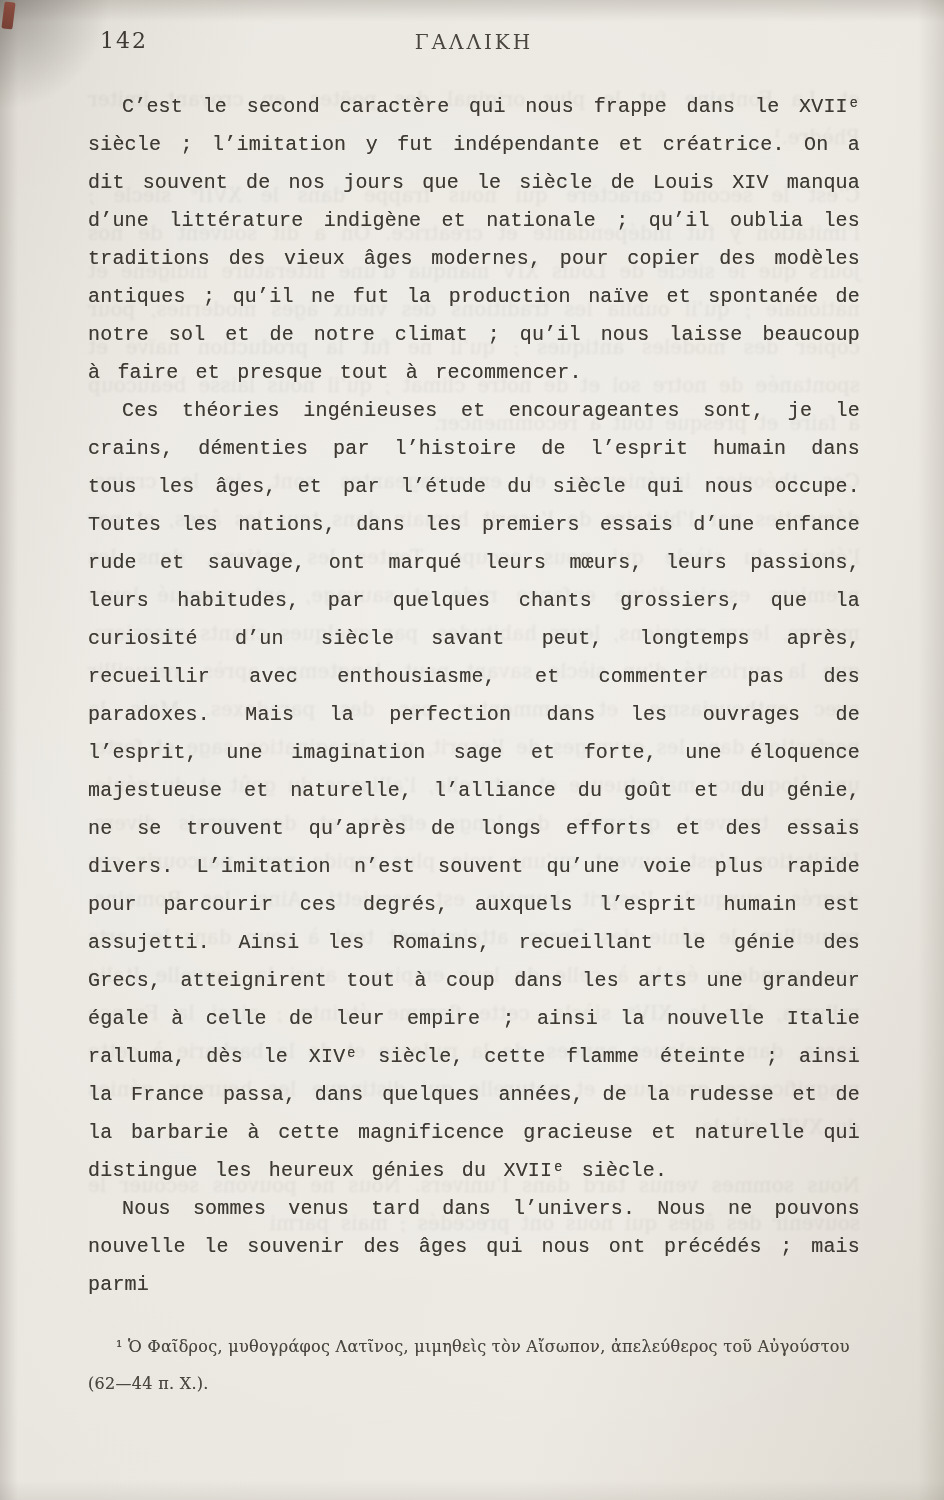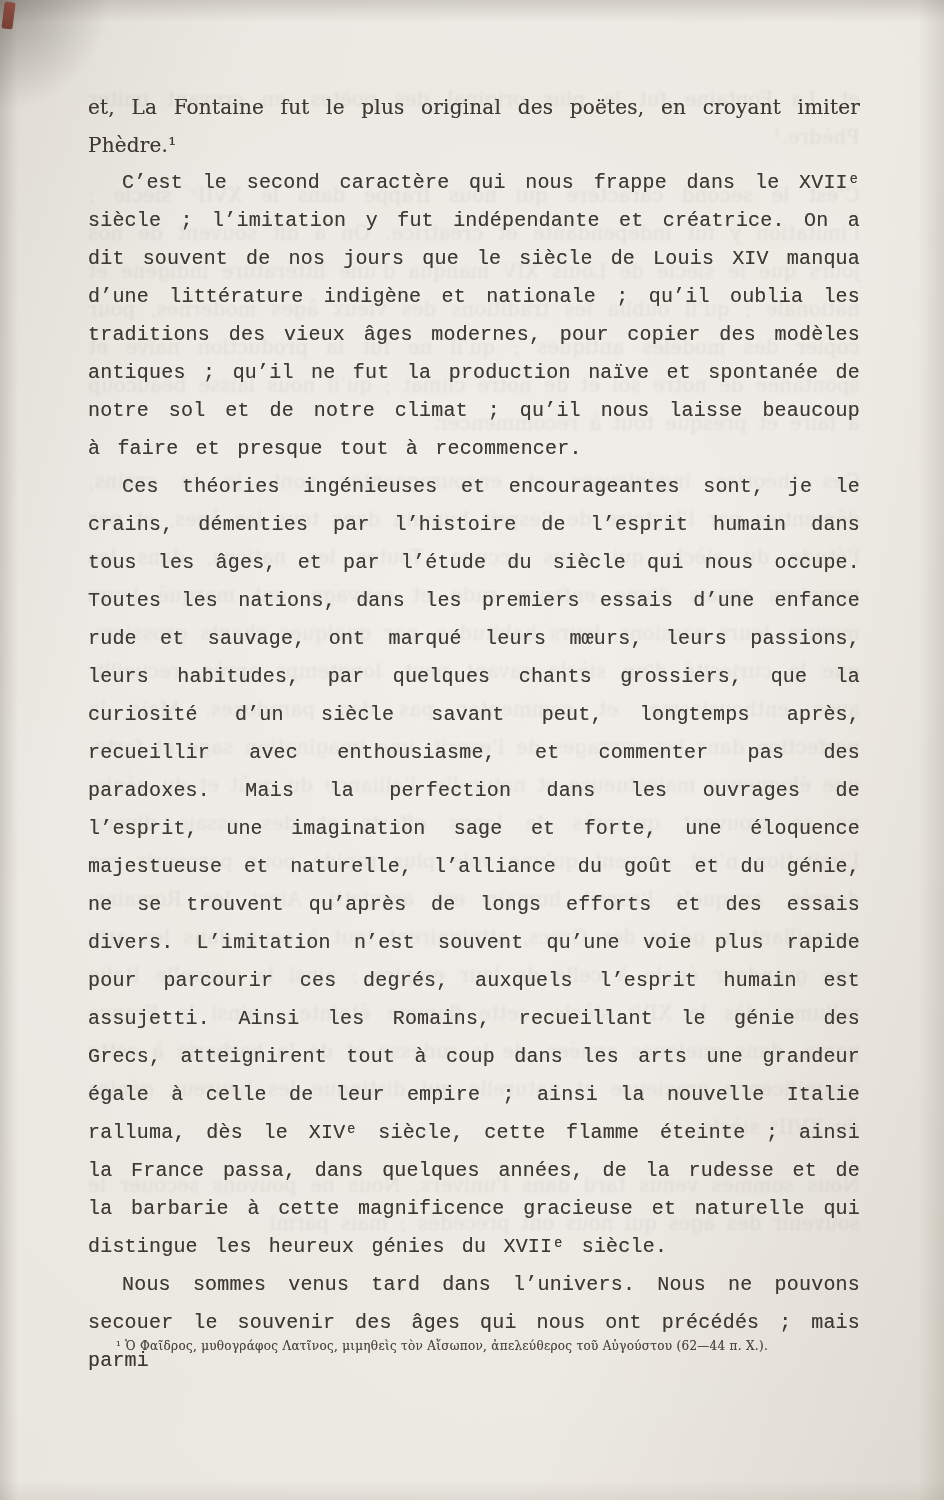--- a/index.html
+++ b/index.html
@@ -101,21 +101,21 @@
   .body-text p.indent {
     text-indent: 34px;
     font-family: Liberation Mono, monospace;
   }
   .footnote {
     position: absolute;
     top: 1328px;
     left: 88px;
     width: 772px;
     color: #4a463e;
-    font-size: 12px;
+    font-size: 16px;
     line-height: 37px;
     text-align: left;
     text-indent: 28px;
     letter-spacing: 0.3px;
     text-shadow: 0 0 0.5px rgba(74,70,62,0.5);
   }
 </style>
 </head>
 <body>
 
@@ -123,25 +123,28 @@
 
   <div class="mark"></div>
 
   <div class="bleed" aria-hidden="true">
       <p class="">et, La Fontaine fut le plus original des poëtes, en croyant imiter Phèdre.¹</p>
       <p class="indent">C’est le second caractère qui nous frappe dans le XVIIᵉ siècle ; l’imitation y fut indépendante et créatrice. On a dit souvent de nos jours que le siècle de Louis XIV manqua d’une littérature indigène et nationale ; qu’il oublia les traditions des vieux âges modernes, pour copier des modèles antiques ; qu’il ne fut la production naïve et spontanée de notre sol et de notre climat ; qu’il nous laisse beaucoup à faire et presque tout à recommencer.</p>
       <p class="indent">Ces théories ingénieuses et encourageantes sont, je le crains, démenties par l’histoire de l’esprit humain dans tous les âges, et par l’étude du siècle qui nous occupe. Toutes les nations, dans les premiers essais d’une enfance rude et sauvage, ont marqué leurs mœurs, leurs passions, leurs habitudes, par quelques chants grossiers, que la curiosité d’un siècle savant peut, longtemps après, recueillir avec enthousiasme, et commenter pas des paradoxes. Mais la perfection dans les ouvrages de l’esprit, une imagination sage et forte, une éloquence majestueuse et naturelle, l’alliance du goût et du génie, ne se trouvent qu’après de longs efforts et des essais divers. L’imitation n’est souvent qu’une voie plus rapide pour parcourir ces degrés, auxquels l’esprit humain est assujetti. Ainsi les Romains, recueillant le génie des Grecs, atteignirent tout à coup dans les arts une grandeur égale à celle de leur empire ; ainsi la nouvelle Italie ralluma, dès le XIVᵉ siècle, cette flamme éteinte ; ainsi la France passa, dans quelques années, de la rudesse et de la barbarie à cette magnificence gracieuse et naturelle qui distingue les heureux génies du XVIIᵉ siècle.</p>
       <p class="indent">Nous sommes venus tard dans l’univers. Nous ne pouvons secouer le souvenir des âges qui nous ont précédés ; mais parmi</p>
     </div>
 
+  <div class="page-head">
+    <span class="pagenum">142</span>
+    <span class="running-head">ΓΑΛΛΙΚΗ</span>
+  </div>
 
   <div class="body-text">
-      <p class="">et, La Fontaine fut le plus original des poëtes, en croyant imiter Phèdre.¹</p>
       <p class="indent">C’est le second caractère qui nous frappe dans le XVIIᵉ siècle ; l’imitation y fut indépendante et créatrice. On a dit souvent de nos jours que le siècle de Louis XIV manqua d’une littérature indigène et nationale ; qu’il oublia les traditions des vieux âges modernes, pour copier des modèles antiques ; qu’il ne fut la production naïve et spontanée de notre sol et de notre climat ; qu’il nous laisse beaucoup à faire et presque tout à recommencer.</p>
       <p class="indent">Ces théories ingénieuses et encourageantes sont, je le crains, démenties par l’histoire de l’esprit humain dans tous les âges, et par l’étude du siècle qui nous occupe. Toutes les nations, dans les premiers essais d’une enfance rude et sauvage, ont marqué leurs mœurs, leurs passions, leurs habitudes, par quelques chants grossiers, que la curiosité d’un siècle savant peut, longtemps après, recueillir avec enthousiasme, et commenter pas des paradoxes. Mais la perfection dans les ouvrages de l’esprit, une imagination sage et forte, une éloquence majestueuse et naturelle, l’alliance du goût et du génie, ne se trouvent qu’après de longs efforts et des essais divers. L’imitation n’est souvent qu’une voie plus rapide pour parcourir ces degrés, auxquels l’esprit humain est assujetti. Ainsi les Romains, recueillant le génie des Grecs, atteignirent tout à coup dans les arts une grandeur égale à celle de leur empire ; ainsi la nouvelle Italie ralluma, dès le XIVᵉ siècle, cette flamme éteinte ; ainsi la France passa, dans quelques années, de la rudesse et de la barbarie à cette magnificence gracieuse et naturelle qui distingue les heureux génies du XVIIᵉ siècle.</p>
-      <p class="indent">Nous sommes venus tard dans l’univers. Nous ne pouvons secouer le souvenir des âges qui nous ont précédés ; mais parmi</p>
+      <p class="indent">Nous sommes venus tard dans l’univers. Nous ne pouvons nouvelle le souvenir des âges qui nous ont précédés ; mais parmi</p>
     </div>
 
   <div class="footnote">
     <span>¹ Ὁ Φαῖδρος, μυθογράφος Λατῖνος, μιμηθεὶς τὸν Αἴσωπον, ἀπελεύθερος τοῦ Αὐγούστου (62—44 π. Χ.).</span>
   </div>
 
 </div>
 
 </body></html>

